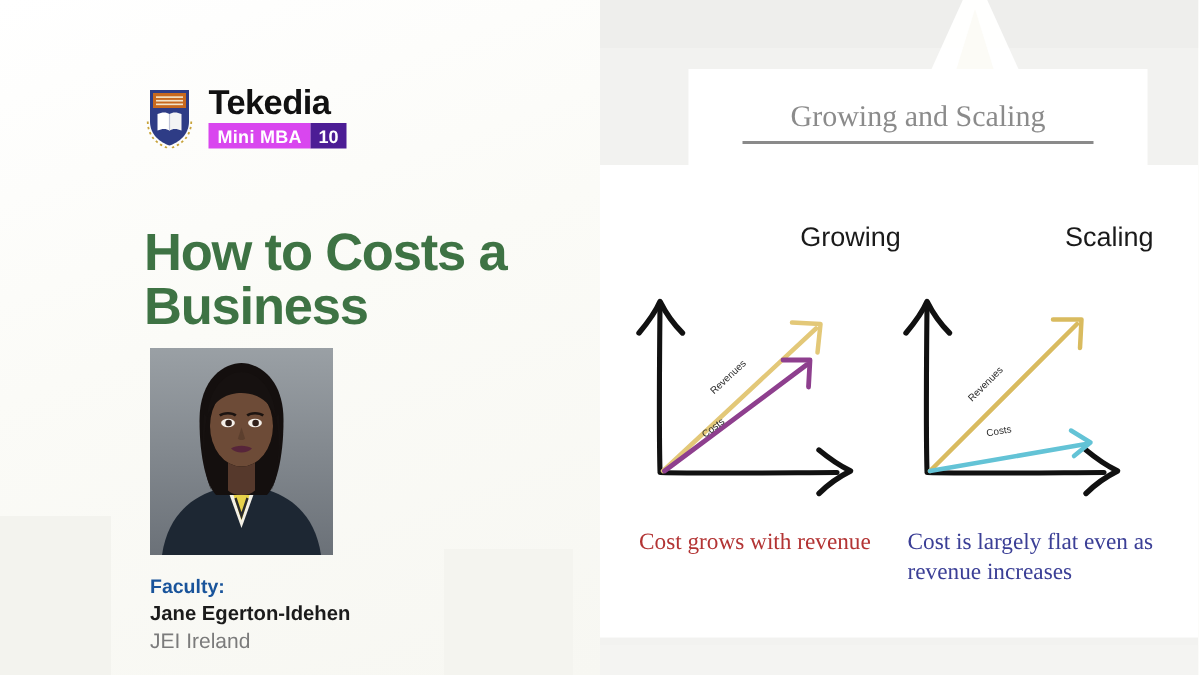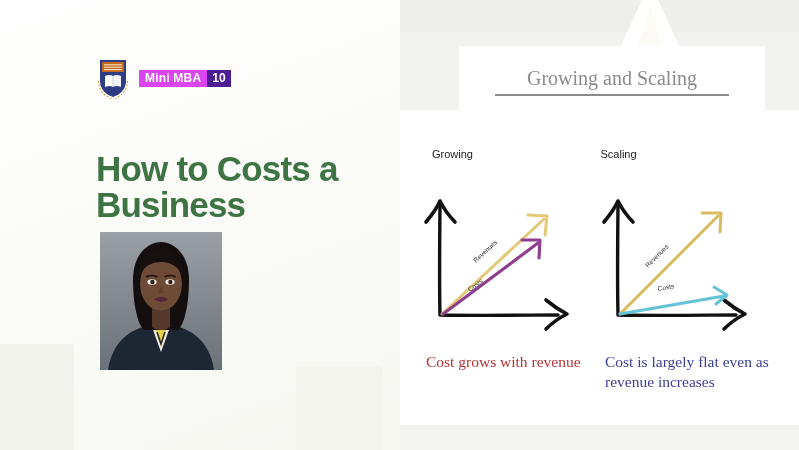--- a/index.html
+++ b/index.html
@@ -133,22 +133,22 @@
   }
   .panel-heading .hl.l2 {
     width: 78%; margin: 2px auto 0;
   }
 
   .col-labels {
     position: absolute; left: 400px; top: 148px; width: 399px;
     display: flex;
   }
   .col-label {
-    flex: 1; text-align: left;
-    font-size: 11px; color: #1a1a1a; font-weight: 400;
+    flex: 1; text-align: right;
+    font-size: 18px; color: #1a1a1a; font-weight: 400;
   }
   .col-label.a { margin-left: 32px; }
   .col-label.b { margin-right: 30px; }
 
   .charts { position: absolute; left: 400px; top: 186px; width: 399px; height: 150px; }
   .chart { position: absolute; top: 0; width: 175px; height: 150px; }
   .chart.growing { left: 18px; }
   .chart.scaling { left: 196px; }
 
   .captions { position: absolute; left: 400px; top: 352px; width: 399px; }
@@ -186,20 +186,21 @@
         <rect x="8" y="9.6" width="18" height="1.1" fill="#f2e3c8"></rect>
         <rect x="8" y="12" width="18" height="1.1" fill="#f2e3c8"></rect>
         <path d="M9 19 C12 17.6 15 17.6 17 19 L17 30 C15 28.6 12 28.6 9 30 Z" fill="#ffffff"></path>
         <path d="M25 19 C22 17.6 19 17.6 17 19 L17 30 C19 28.6 22 28.6 25 30 Z" fill="#f4f4f4"></path>
         <path d="M17 19 L17 30" stroke="#bfc4d8" stroke-width="0.8"></path>
         <path d="M2.5 24 C2.5 34 9.5 40 17 42" fill="none" stroke="#c8a33a" stroke-width="1.2" stroke-dasharray="1.6 2"></path>
         <path d="M31.5 24 C31.5 34 24.5 40 17 42" fill="none" stroke="#c8a33a" stroke-width="1.2" stroke-dasharray="1.6 2"></path>
       </svg>
     </span>
     <span class="brandtext">
+      <span class="brandname">Tekedia</span>
       <span class="badge-row">
         <span class="badge-mini">Mini MBA</span>
         <span class="badge-num">10</span>
       </span>
     </span>
   </div>
 
   <h1 class="slide-title">
     <span>How to Costs a</span>
     <span class="l2">Business</span>
@@ -238,20 +239,25 @@
       <circle cx="70.4" cy="50" r="2.2" fill="#31201a"></circle>
       <path d="M46.5 45 C49 43 55 43 57.2 45" fill="none" stroke="#1b1310" stroke-width="1.7"></path>
       <path d="M64.8 45 C67 43 73 43 75.5 45" fill="none" stroke="#1b1310" stroke-width="1.7"></path>
 
       <path d="M61 53 L58.6 60.5 C59.8 61.6 62.2 61.6 63.4 60.5 Z" fill="#5c3f2e"></path>
 
       <path d="M54 67 C57.5 64.6 64.5 64.6 68 67 C64.5 70.6 57.5 70.6 54 67 Z" fill="#57253a"></path>
     </svg>
   </div>
 
+  <div class="faculty-block">
+    <div class="faculty-label">Faculty:</div>
+    <div class="faculty-name">Jane Egerton-Idehen</div>
+    <div class="faculty-org">JEI  Ireland</div>
+  </div>
 
   <div class="panel-heading">
     <span class="hl l2">Growing and Scaling</span>
   </div>
 
   <div class="col-labels">
     <div class="col-label a">Growing</div>
     <div class="col-label b">Scaling</div>
   </div>
 

